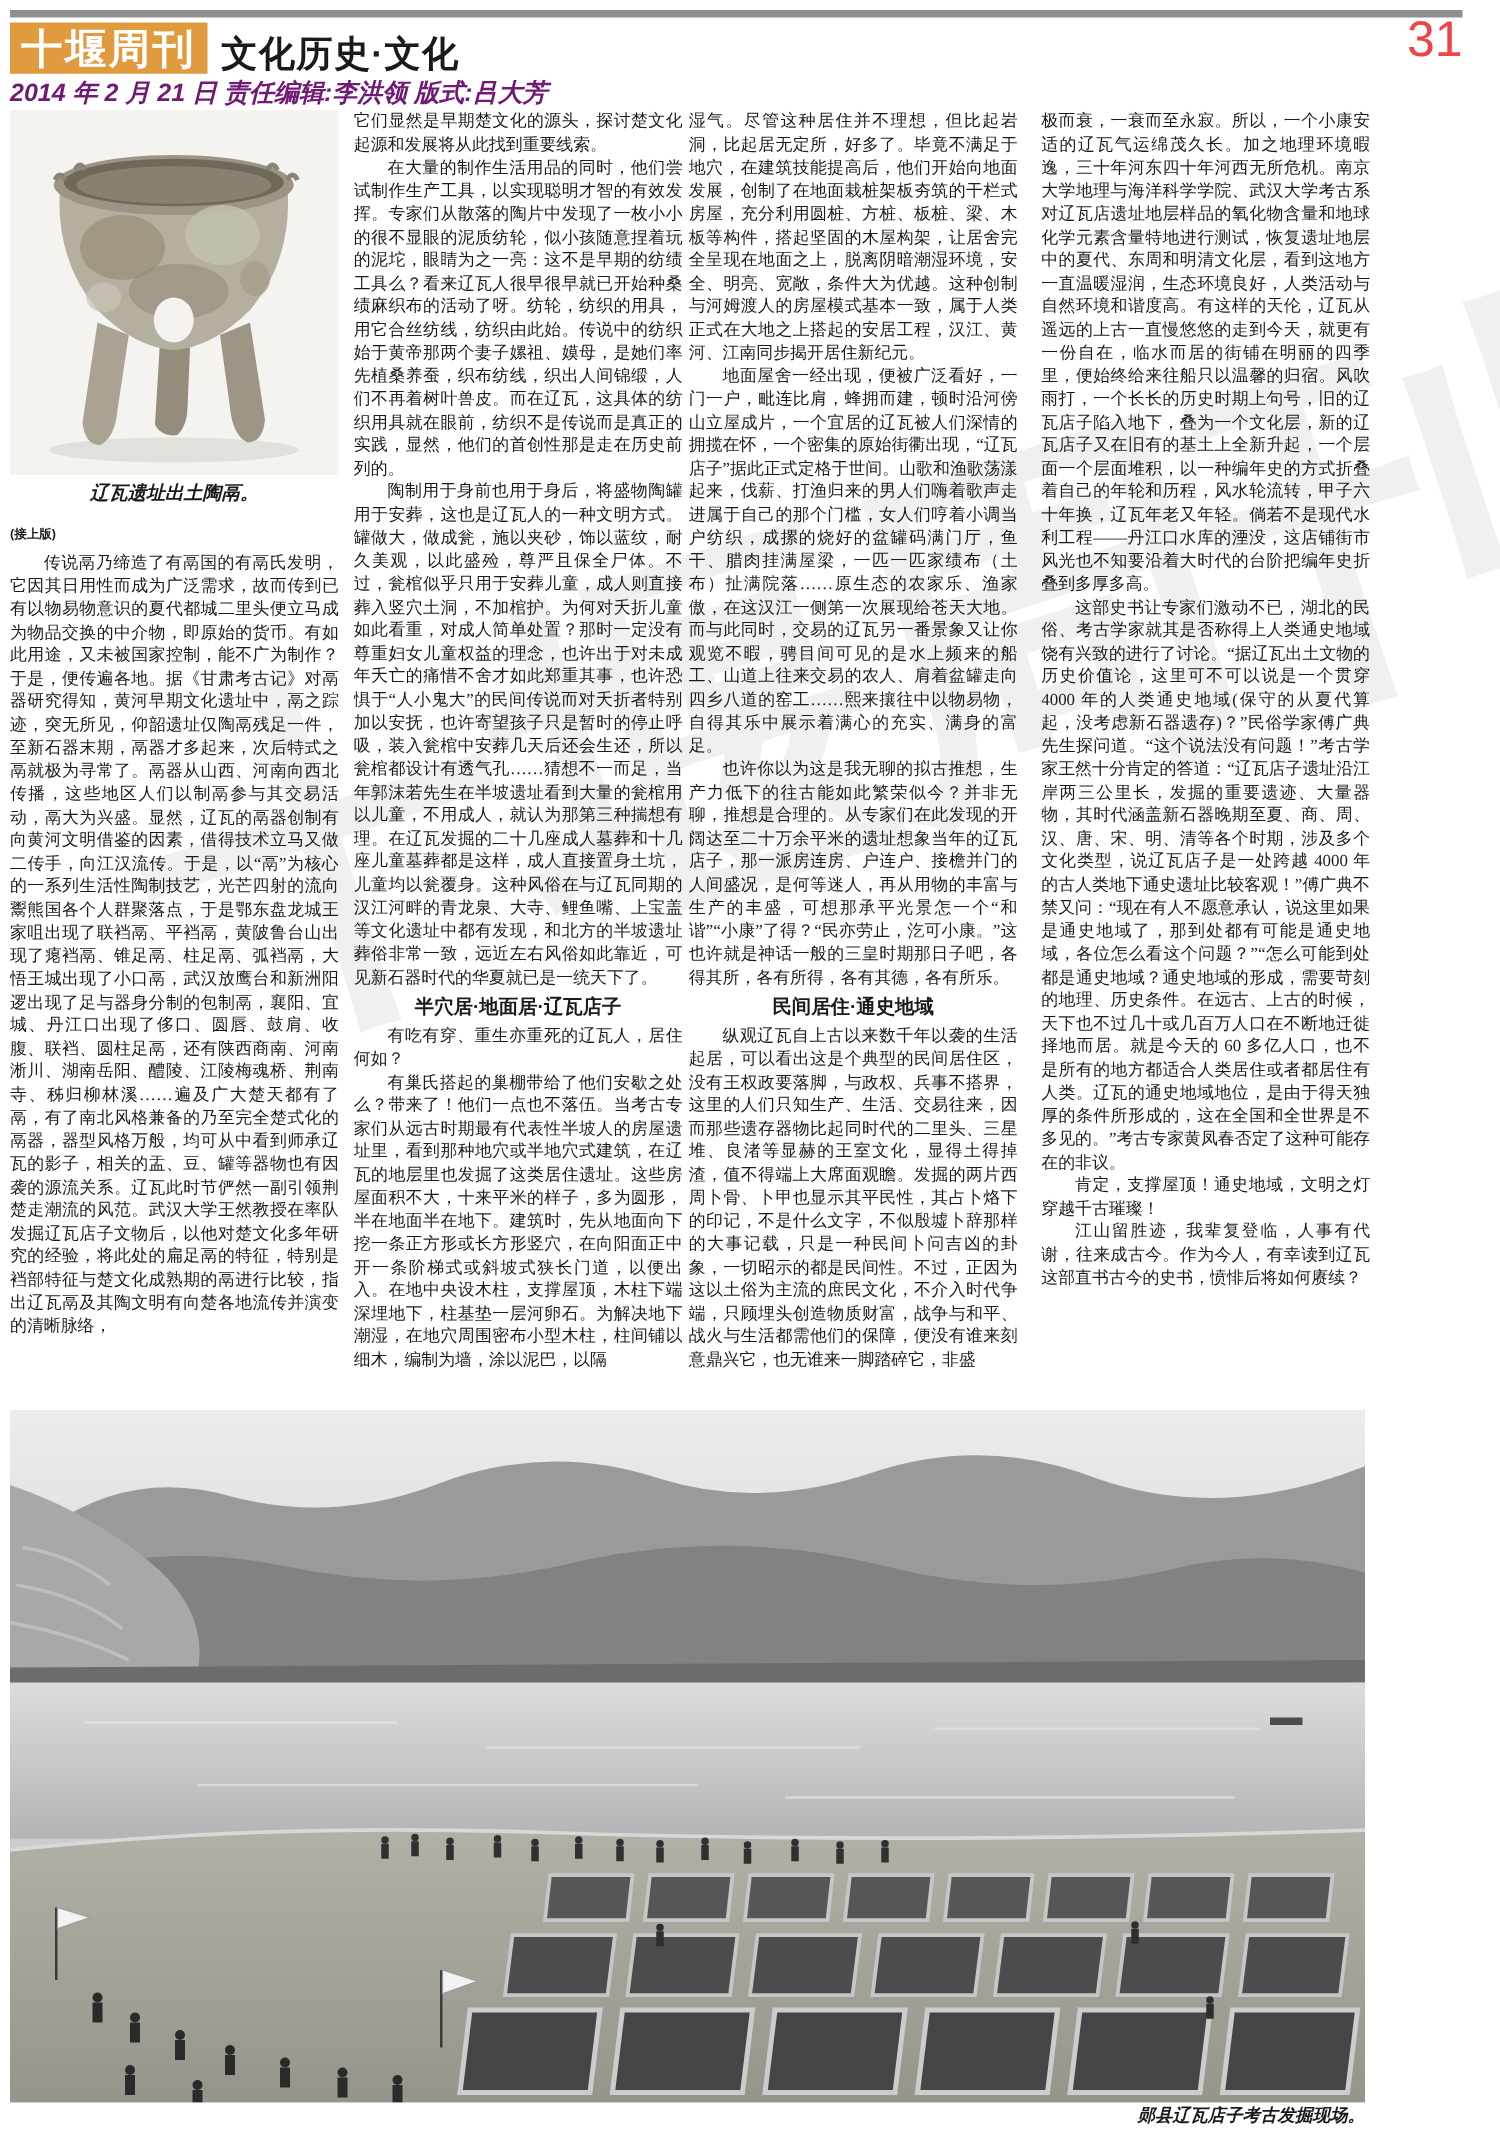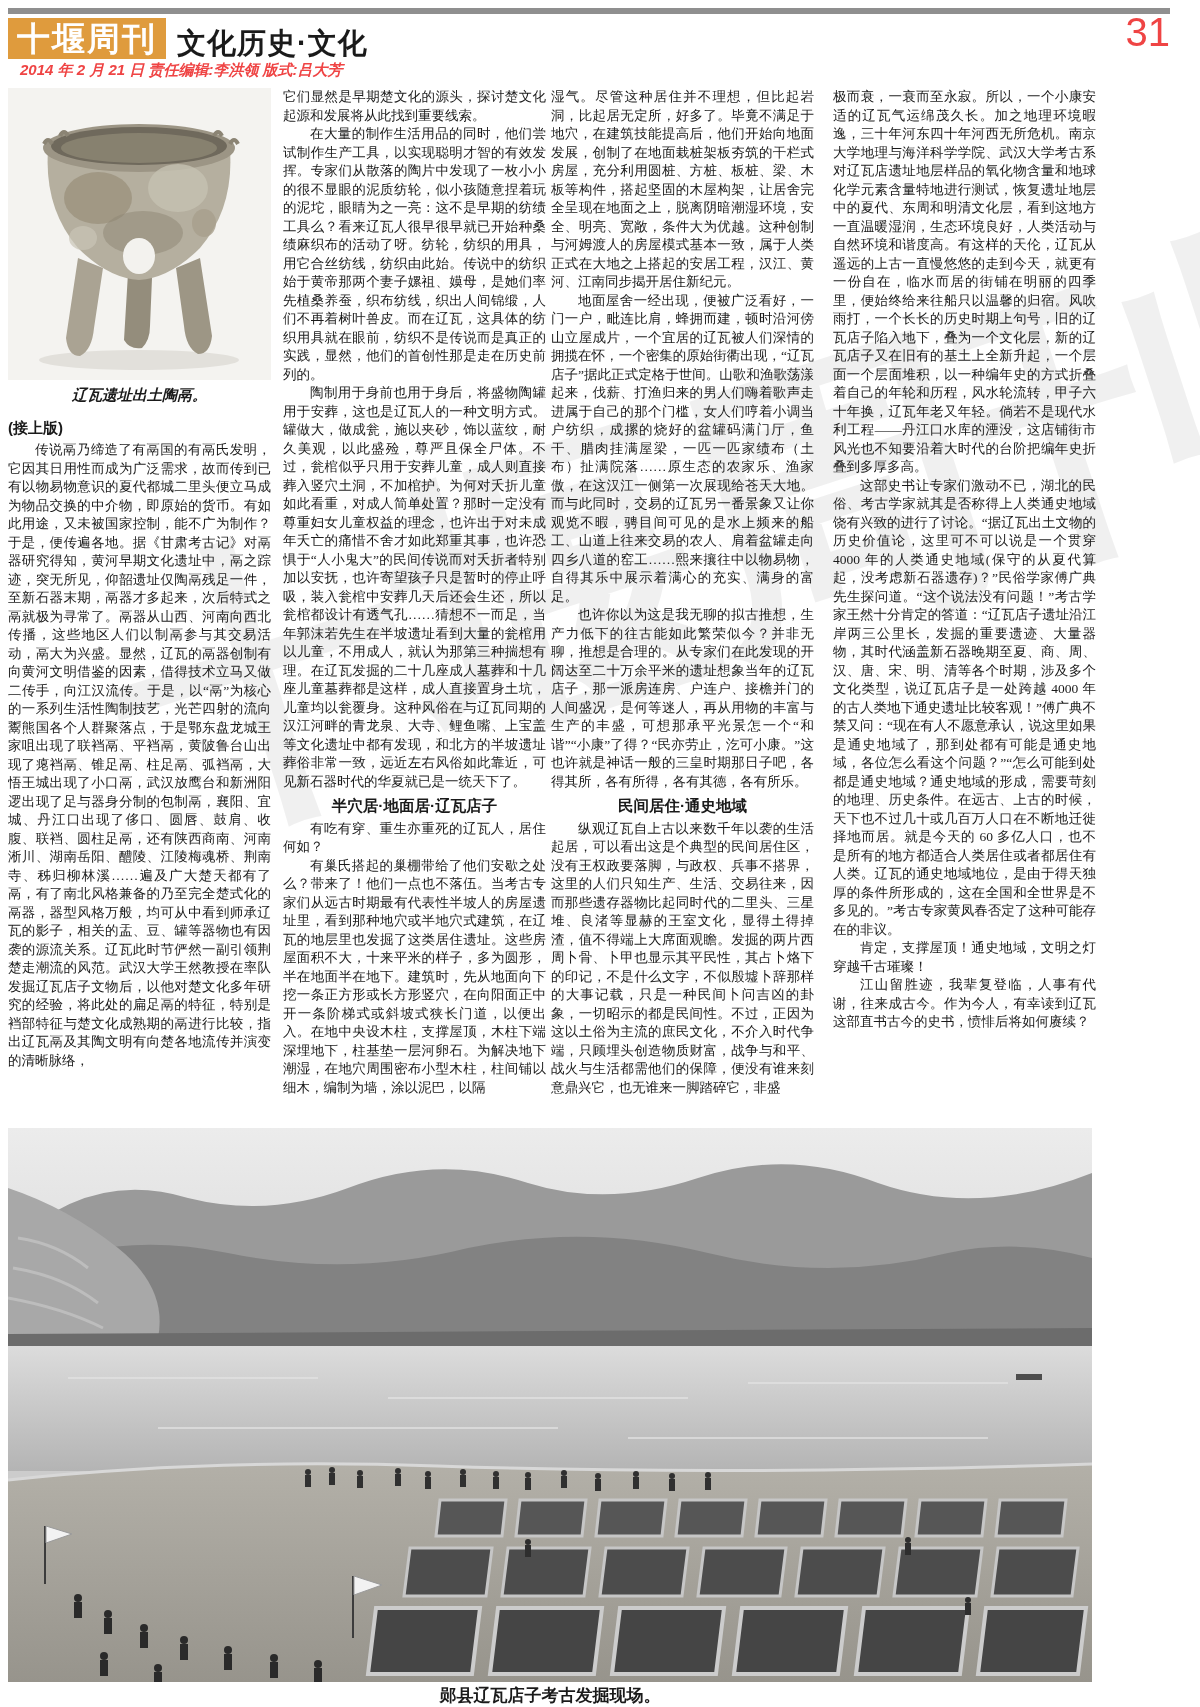--- a/index.html
+++ b/index.html
@@ -6,42 +6,42 @@
   #page{position:relative;width:1200px;height:1707px;background:#ffffff;overflow:hidden;
         font-family:"Liberation Serif","DejaVu Serif",serif;color:#1a1a1a;}
   .abs{position:absolute;}
   
   #toprule{left:8px;top:8px;width:1162px;height:6px;background:#8f8f8f;}
   #brand{left:8px;top:18px;width:158px;height:41px;background:#df9b3d;color:#ffffff;
          font-family:"Liberation Sans","DejaVu Sans",sans-serif;font-weight:bold;
          font-size:33px;line-height:41px;text-align:center;letter-spacing:2px;}
   #section{left:177px;top:24px;font-family:"Liberation Sans","DejaVu Sans",sans-serif;
            font-weight:bold;font-size:29px;letter-spacing:1px;}
-  #dateline{left:20px;top:61px;font-family:"Liberation Sans","DejaVu Sans",sans-serif;
-            font-weight:bold;font-style:italic;font-size:15px;color:#ef4444;}
+  #dateline{left:8px;top:61px;font-family:"Liberation Sans","DejaVu Sans",sans-serif;
+            font-weight:bold;font-style:italic;font-size:20px;color:#701a75;}
   #pagenum{left:1118px;top:10px;width:52px;text-align:right;
            font-family:"Liberation Sans","DejaVu Sans",sans-serif;font-size:40px;color:#ef4444;}
   
   .col{top:88px;width:263px;height:1036px;overflow:hidden;text-align:justify;
        font-size:13.5px;line-height:18.5px;z-index:2;}
   .col p{margin:0;}
   .col p.ind{text-indent:2em;}
   .col p.noind{text-indent:0;}
   .subhead{font-family:"Liberation Sans","DejaVu Sans",sans-serif;font-weight:bold;
            font-size:15.5px;text-align:center;margin:6px 0 4px 0 !important;}
   .note{font-family:"Liberation Sans","DejaVu Sans",sans-serif;font-weight:bold;
-        font-size:15px;margin:14px 0 4px 0 !important;}
+        font-size:10px;margin:14px 0 4px 0 !important;}
   .caption{font-family:"Liberation Sans","DejaVu Sans",sans-serif;font-weight:bold;
            font-style:italic;font-size:15px;margin:6px 0 0 0 !important;text-align:center;}
   #photo-top-wrap{width:263px;height:292px;background:#f5f4f2;}
   
   #photo-bottom-wrap{left:8px;top:1128px;width:1084px;height:554px;background:#cccccc;z-index:2;}
-  #caption-bottom{left:8px;top:1684px;width:1084px;text-align:center;
+  #caption-bottom{left:8px;top:1684px;width:1084px;text-align:right;
         font-family:"Liberation Sans","DejaVu Sans",sans-serif;font-weight:bold;
-        font-size:17px;z-index:2;}
+        font-style:italic;font-size:14px;z-index:2;}
   
   #watermark{left:60px;top:540px;width:1100px;font-size:300px;font-weight:bold;
       font-family:"Liberation Sans","DejaVu Sans",sans-serif;color:#000;opacity:0.055;
       transform:rotate(-18deg);transform-origin:left top;white-space:nowrap;z-index:1;
       pointer-events:none;}
 </style>
 </head>
 <body>
 
 <div id="page">

